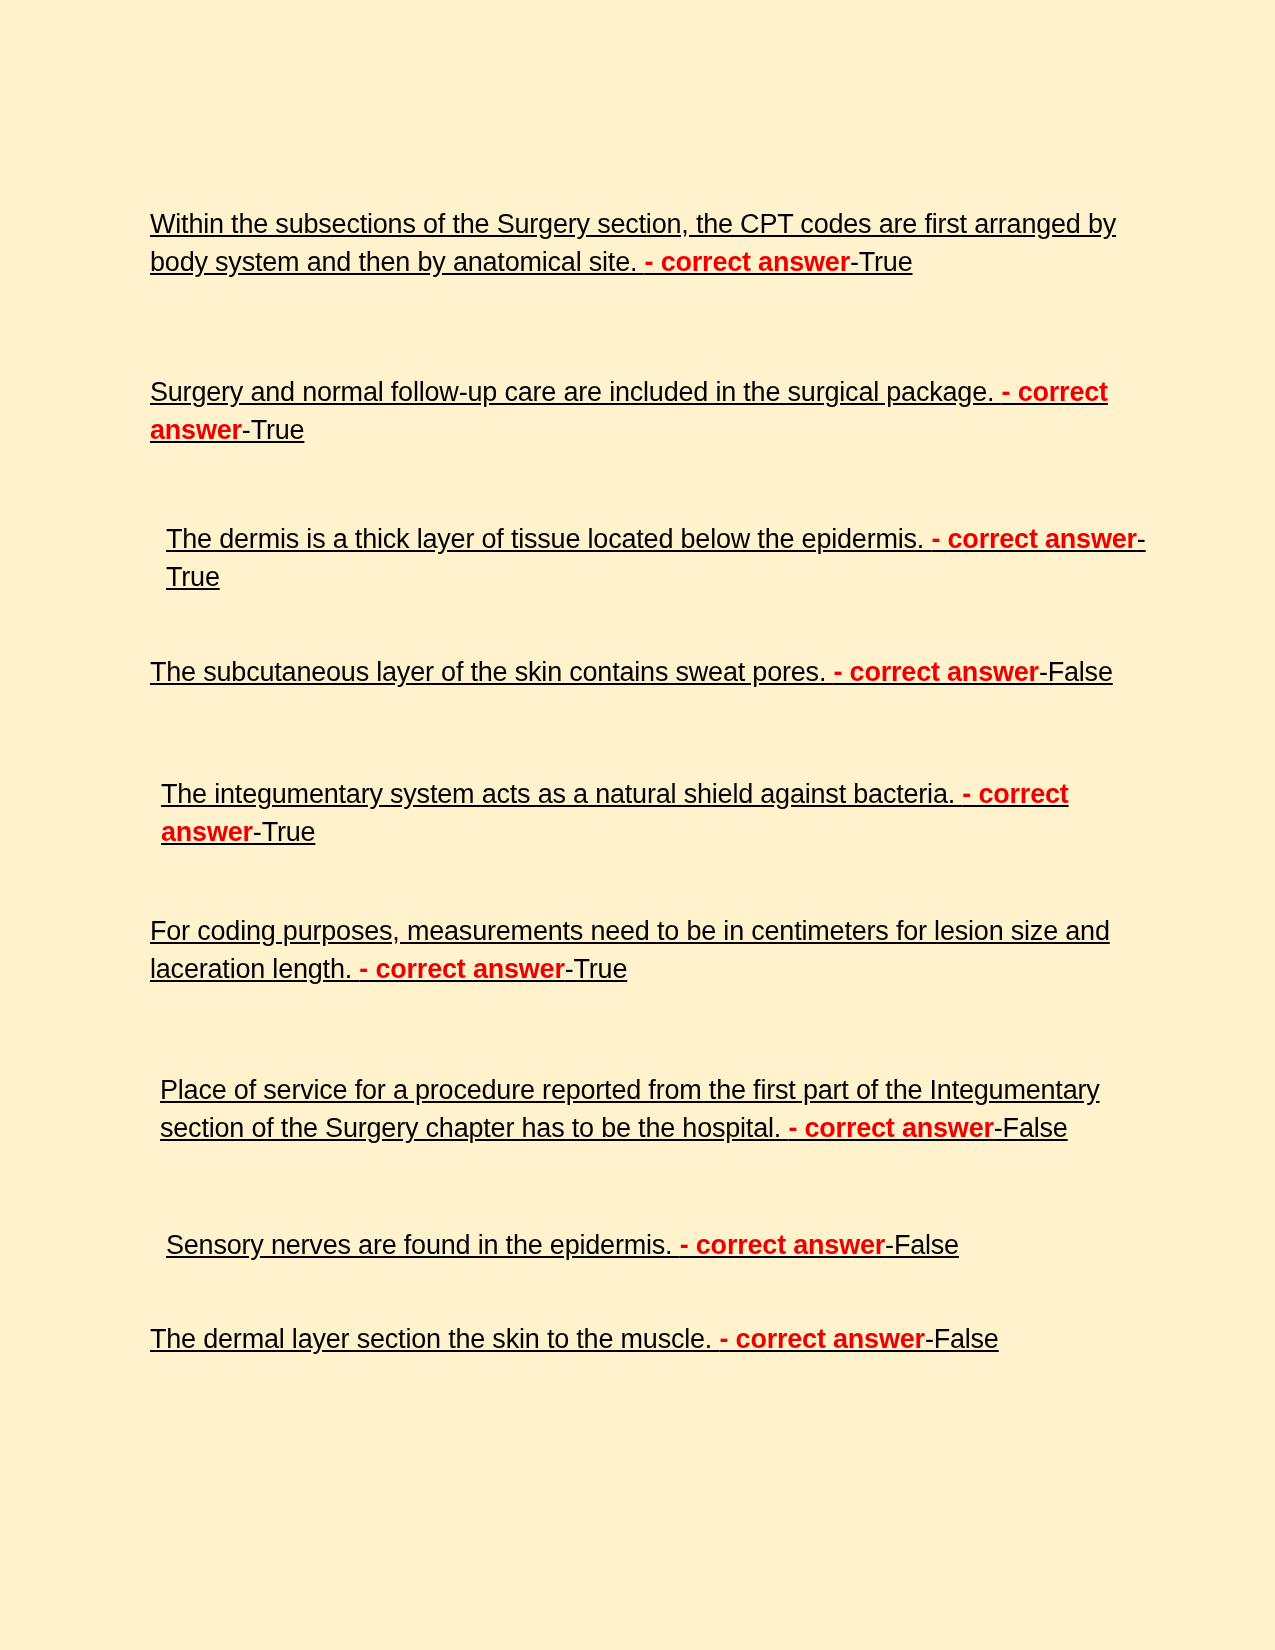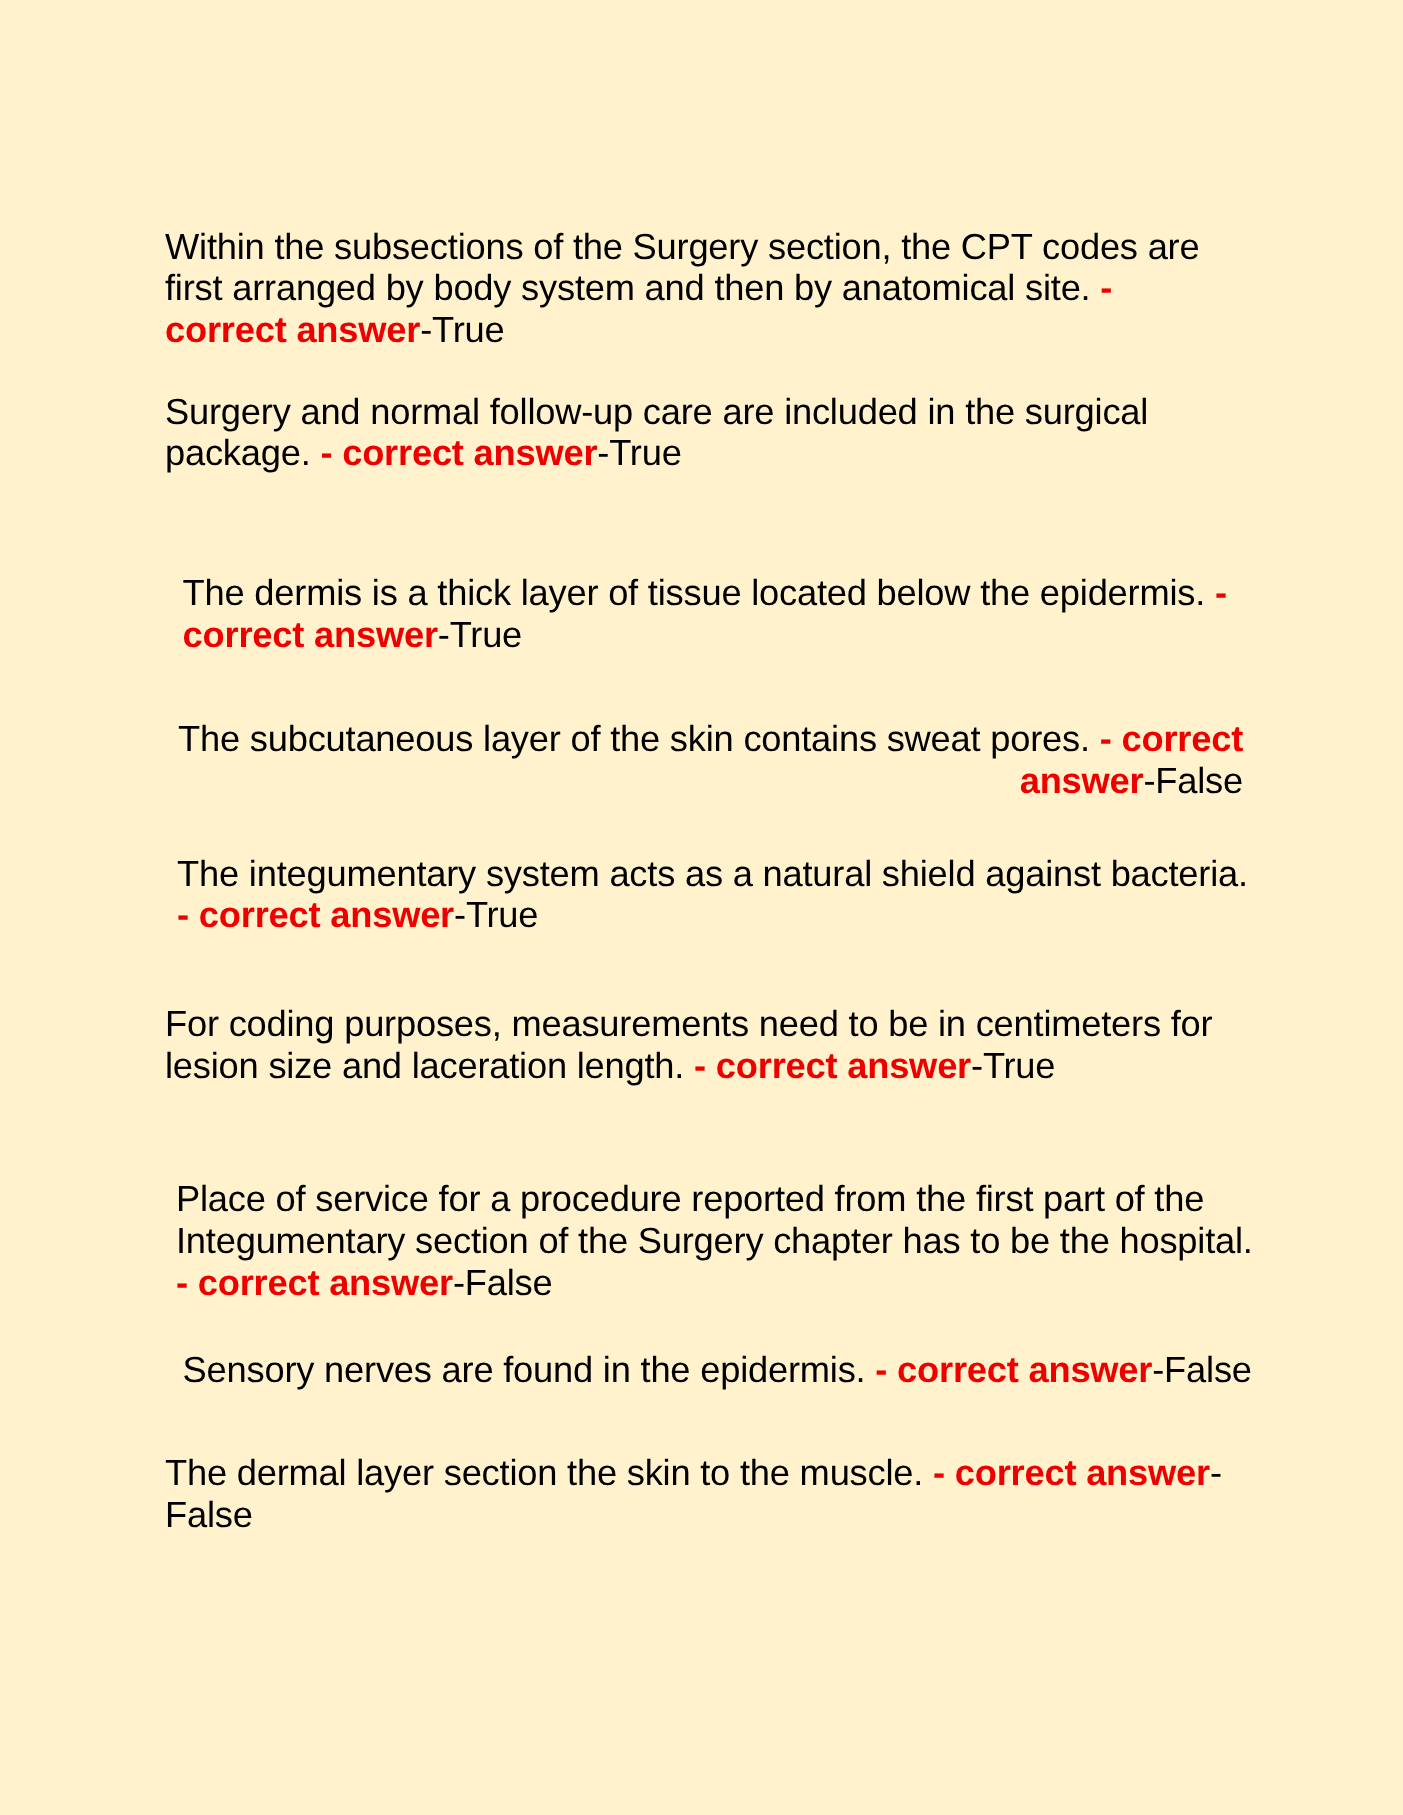--- a/index.html
+++ b/index.html
@@ -18,41 +18,42 @@
     .page {
       position: absolute;
       left: 150px;
       top: 0;
       width: 980px;
     }
     .qa {
       position: absolute;
       left: 0;
       width: 980px;
-      font-size: 33px;
+      font-size: 27px;
       line-height: 38px;
       letter-spacing: -0.2px;
+      text-decoration: underline;
     }
     .answer-label {
       color: #EE0000;
       font-weight: bold;
     }
   </style>
 </head>
 <body>
 
 <div class="page">
 
   <p class="qa" style="top:205px;margin:0;"><span>Within the subsections of the Surgery section, the CPT codes are first arranged by body system and then by anatomical site. </span><span class="answer-label">- correct answer</span><span>-True</span></p>
 
-  <p class="qa" style="top:355px;margin:0;"><span>Surgery and normal follow-up care are included in the surgical package. </span><span class="answer-label">- correct answer</span><span>-True</span></p>
+  <p class="qa" style="top:373px;margin:0;"><span>Surgery and normal follow-up care are included in the surgical package. </span><span class="answer-label">- correct answer</span><span>-True</span></p>
 
   <p class="qa" style="top:504px;margin:16px;"><span>The dermis is a thick layer of tissue located below the epidermis. </span><span class="answer-label">- correct answer</span><span>-True</span></p>
 
-  <p class="qa" style="top:653px;margin:0;text-align:right;"><span>The subcutaneous layer of the skin contains sweat pores. </span><span class="answer-label">- correct answer</span><span>-False</span></p>
+  <p class="qa" style="top:653px;margin:0;"><span>The subcutaneous layer of the skin contains sweat pores. </span><span class="answer-label">- correct answer</span><span>-False</span></p>
 
   <p class="qa" style="top:764px;margin:11px;"><span>The integumentary system acts as a natural shield against bacteria. </span><span class="answer-label">- correct answer</span><span>-True</span></p>
 
   <p class="qa" style="top:912px;margin:0;"><span>For coding purposes, measurements need to be in centimeters for lesion size and laceration length. </span><span class="answer-label">- correct answer</span><span>-True</span></p>
 
   <p class="qa" style="top:1061px;margin:10px;"><span>Place of service for a procedure reported from the first part of the Integumentary section of the Surgery chapter has to be the hospital. </span><span class="answer-label">- correct answer</span><span>-False</span></p>
 
   <p class="qa" style="top:1210px;margin:16px;"><span>Sensory nerves are found in the epidermis. </span><span class="answer-label">- correct answer</span><span>-False</span></p>
 
   <p class="qa" style="top:1320px;margin:0;"><span>The dermal layer section the skin to the muscle. </span><span class="answer-label">- correct answer</span><span>-False</span></p>

